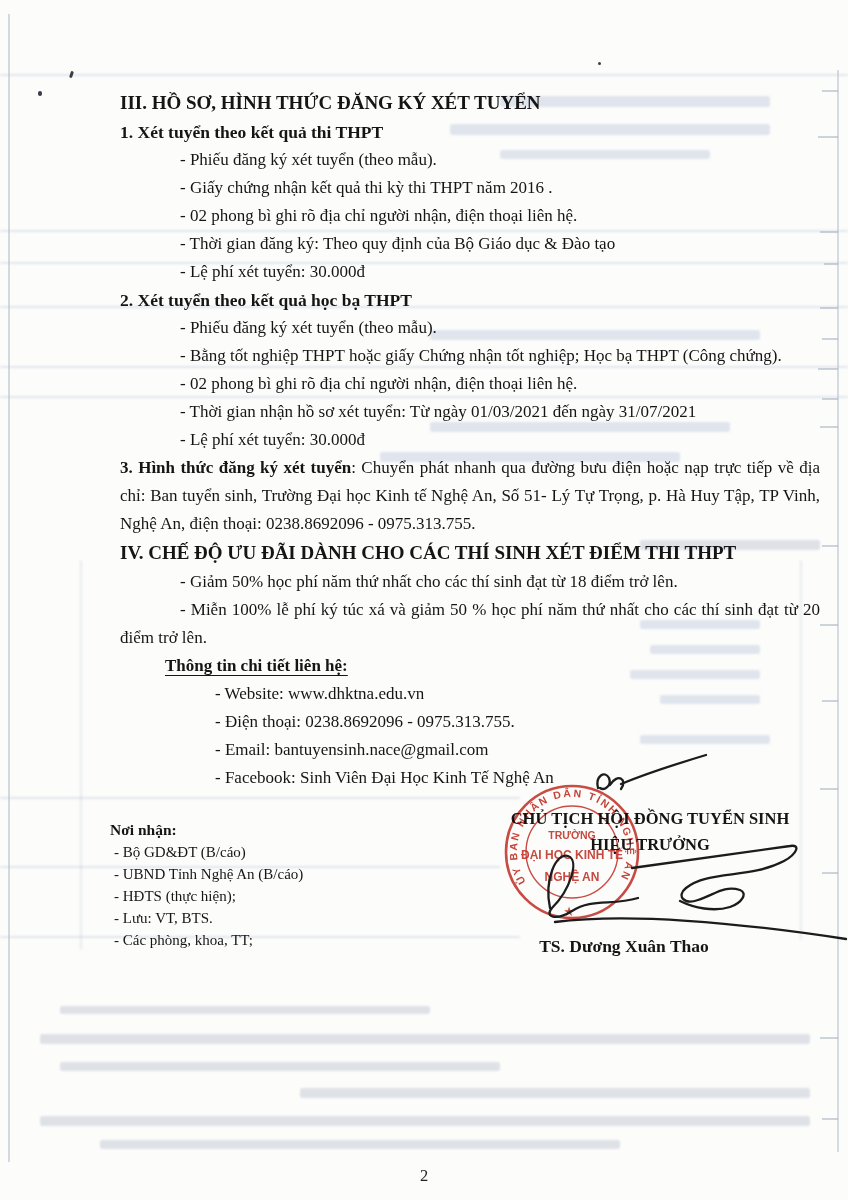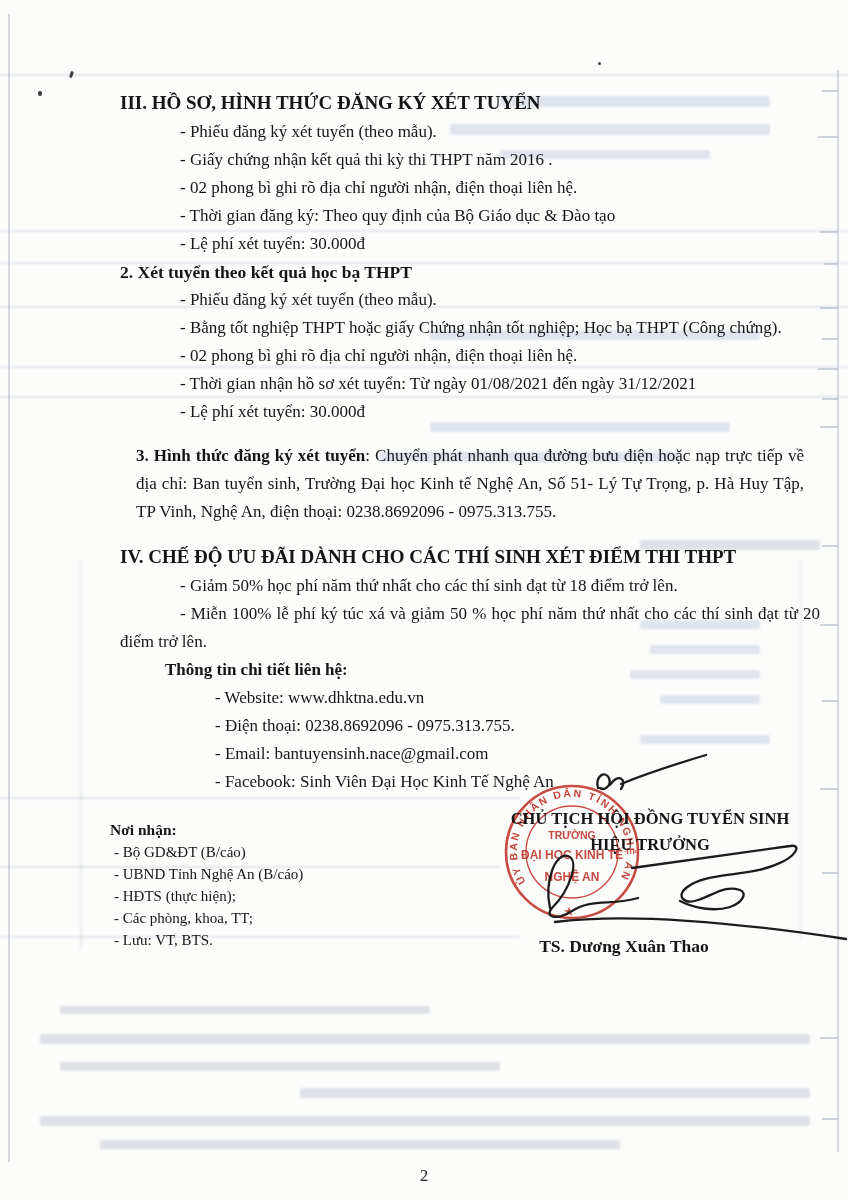--- a/index.html
+++ b/index.html
@@ -19,24 +19,24 @@
   .gt{background:#a9b9d4;opacity:.34;}           
   .gg{background:#9aa7b8;opacity:.30;}           
   .gv{background:#b9c3d0;opacity:.30;filter:blur(.8px);} 
   .tick{position:absolute;background:#9fabbc;opacity:.5;height:2px;filter:blur(.4px);}
   .ink-dot{position:absolute;background:#3c3c46;border-radius:2px;}
   
   .doc{position:absolute;left:120px;top:88px;width:700px;font-size:17px;line-height:28px;}
   .h1{font-weight:bold;font-size:19px;line-height:30px;height:30px;white-space:nowrap;}
   .st{font-weight:bold;font-size:17.5px;height:28px;white-space:nowrap;}
   .li{padding-left:60px;height:28px;white-space:nowrap;}
-  .para{margin:16px;text-align:justify;}
+  .para{margin:0;text-align:justify;}
   .para .b{font-weight:bold;}
   .para2{margin:0;text-align:justify;text-indent:60px;}
-  .contact-title{height:28px;padding-left:45px;font-weight:bold;text-underline-offset:4px;white-space:nowrap;}
+  .contact-title{height:28px;padding-left:45px;font-weight:bold;text-decoration:underline;text-underline-offset:4px;white-space:nowrap;}
   .cli{padding-left:95px;height:28px;white-space:nowrap;}
   .cli .b{font-weight:normal;}
   
   .recipients{position:absolute;left:110px;top:819px;font-size:15px;line-height:22px;}
   .recipients .rt{font-weight:bold;font-size:15.5px;}
   .recipients .ri{padding-left:4px;}
   .signblock{position:absolute;left:460px;top:806px;width:380px;text-align:center;
              font-weight:bold;font-size:16.5px;line-height:26px;white-space:nowrap;}
   .signer{position:absolute;left:464px;top:936px;width:320px;text-align:center;
           font-weight:bold;font-size:17.5px;}
@@ -101,53 +101,54 @@
     <div class="tick" style="left:822px;top:1118px;width:16px"></div>
   </div>
 
   <div class="ink-dot" style="left:70px;top:71px;width:3px;height:7px;transform:rotate(18deg)"></div>
   <div class="ink-dot" style="left:38px;top:91px;width:4px;height:5px"></div>
   <div class="ink-dot" style="left:598px;top:62px;width:3px;height:3px"></div>
 
   <div class="doc">
     <div class="h1">III. HỒ SƠ, HÌNH THỨC ĐĂNG KÝ XÉT TUYỂN</div>
 
+    <div class="st">1. Xét tuyển theo kết quả thi THPT</div>
     <div class="li">- Phiếu đăng ký xét tuyển (theo mẫu).</div>
     <div class="li">- Giấy chứng nhận kết quả thi kỳ thi THPT năm 2016 .</div>
     <div class="li">- 02 phong bì ghi rõ địa chỉ người nhận, điện thoại liên hệ.</div>
     <div class="li">- Thời gian đăng ký: Theo quy định của Bộ Giáo dục &amp; Đào tạo</div>
     <div class="li">- Lệ phí xét tuyển: 30.000đ</div>
 
     <div class="st">2. Xét tuyển theo kết quả học bạ THPT</div>
     <div class="li">- Phiếu đăng ký xét tuyển (theo mẫu).</div>
     <div class="li">- Bằng tốt nghiệp THPT hoặc giấy Chứng nhận tốt nghiệp; Học bạ THPT (Công chứng).</div>
     <div class="li">- 02 phong bì ghi rõ địa chỉ người nhận, điện thoại liên hệ.</div>
-    <div class="li">- Thời gian nhận hồ sơ xét tuyển: Từ ngày 01/08/2021 đến ngày 31/12/2021</div>
+    <div class="li">- Thời gian nhận hồ sơ xét tuyển: Từ ngày 01/03/2021 đến ngày 31/07/2021</div>
     <div class="li">- Lệ phí xét tuyển: 30.000đ</div>
 
     <p class="para"><span class="b">3. Hình thức đăng ký xét tuyển</span><span>: Chuyển phát nhanh qua đường bưu điện hoặc nạp trực tiếp về địa chỉ: Ban tuyển sinh, Trường Đại học Kinh tế Nghệ An, Số 51- Lý Tự Trọng, p. Hà Huy Tập, TP Vinh, Nghệ An, điện thoại: 0238.8692096 - 0975.313.755.</span></p>
 
     <div class="h1">IV. CHẾ ĐỘ ƯU ĐÃI DÀNH CHO CÁC THÍ SINH XÉT ĐIỂM THI THPT</div>
     <div class="li">- Giảm 50% học phí năm thứ nhất cho các thí sinh đạt từ 18 điểm trở lên.</div>
     <p class="para2">- Miễn 100% lễ phí ký túc xá và giảm 50 % học phí năm thứ nhất cho các thí sinh đạt từ 20 điểm trở lên.</p>
 
     <div class="contact-title">Thông tin chi tiết liên hệ:</div>
     <div class="cli"><span>- Website: </span><span class="b">www.dhktna.edu.vn</span></div>
     <div class="cli">- Điện thoại: 0238.8692096 - 0975.313.755.</div>
     <div class="cli"><span>- Email: </span><span class="b">bantuyensinh.nace@gmail.com</span></div>
     <div class="cli">- Facebook: Sinh Viên Đại Học Kinh Tế Nghệ An</div>
   </div>
 
   <div class="recipients">
     <div class="rt">Nơi nhận:</div>
     <div class="ri">- Bộ GD&amp;ĐT (B/cáo)</div>
     <div class="ri">- UBND Tỉnh Nghệ An (B/cáo)</div>
     <div class="ri">- HĐTS (thực hiện);</div>
+    <div class="ri">- Lưu: VT, BTS.</div>
     <div class="ri">- Các phòng, khoa, TT;</div>
-    <div class="ri">- Lưu: VT, BTS.</div>
   </div>
 
   <div class="signblock">
     <div>CHỦ TỊCH HỘI ĐỒNG TUYỂN SINH</div>
     <div>HIỆU TRƯỞNG</div>
   </div>
 
   <div class="stamp-sig">
     <svg width="408" height="235" viewBox="0 0 408 235">
       <g stroke="#c53a30" fill="none" opacity="0.9">

